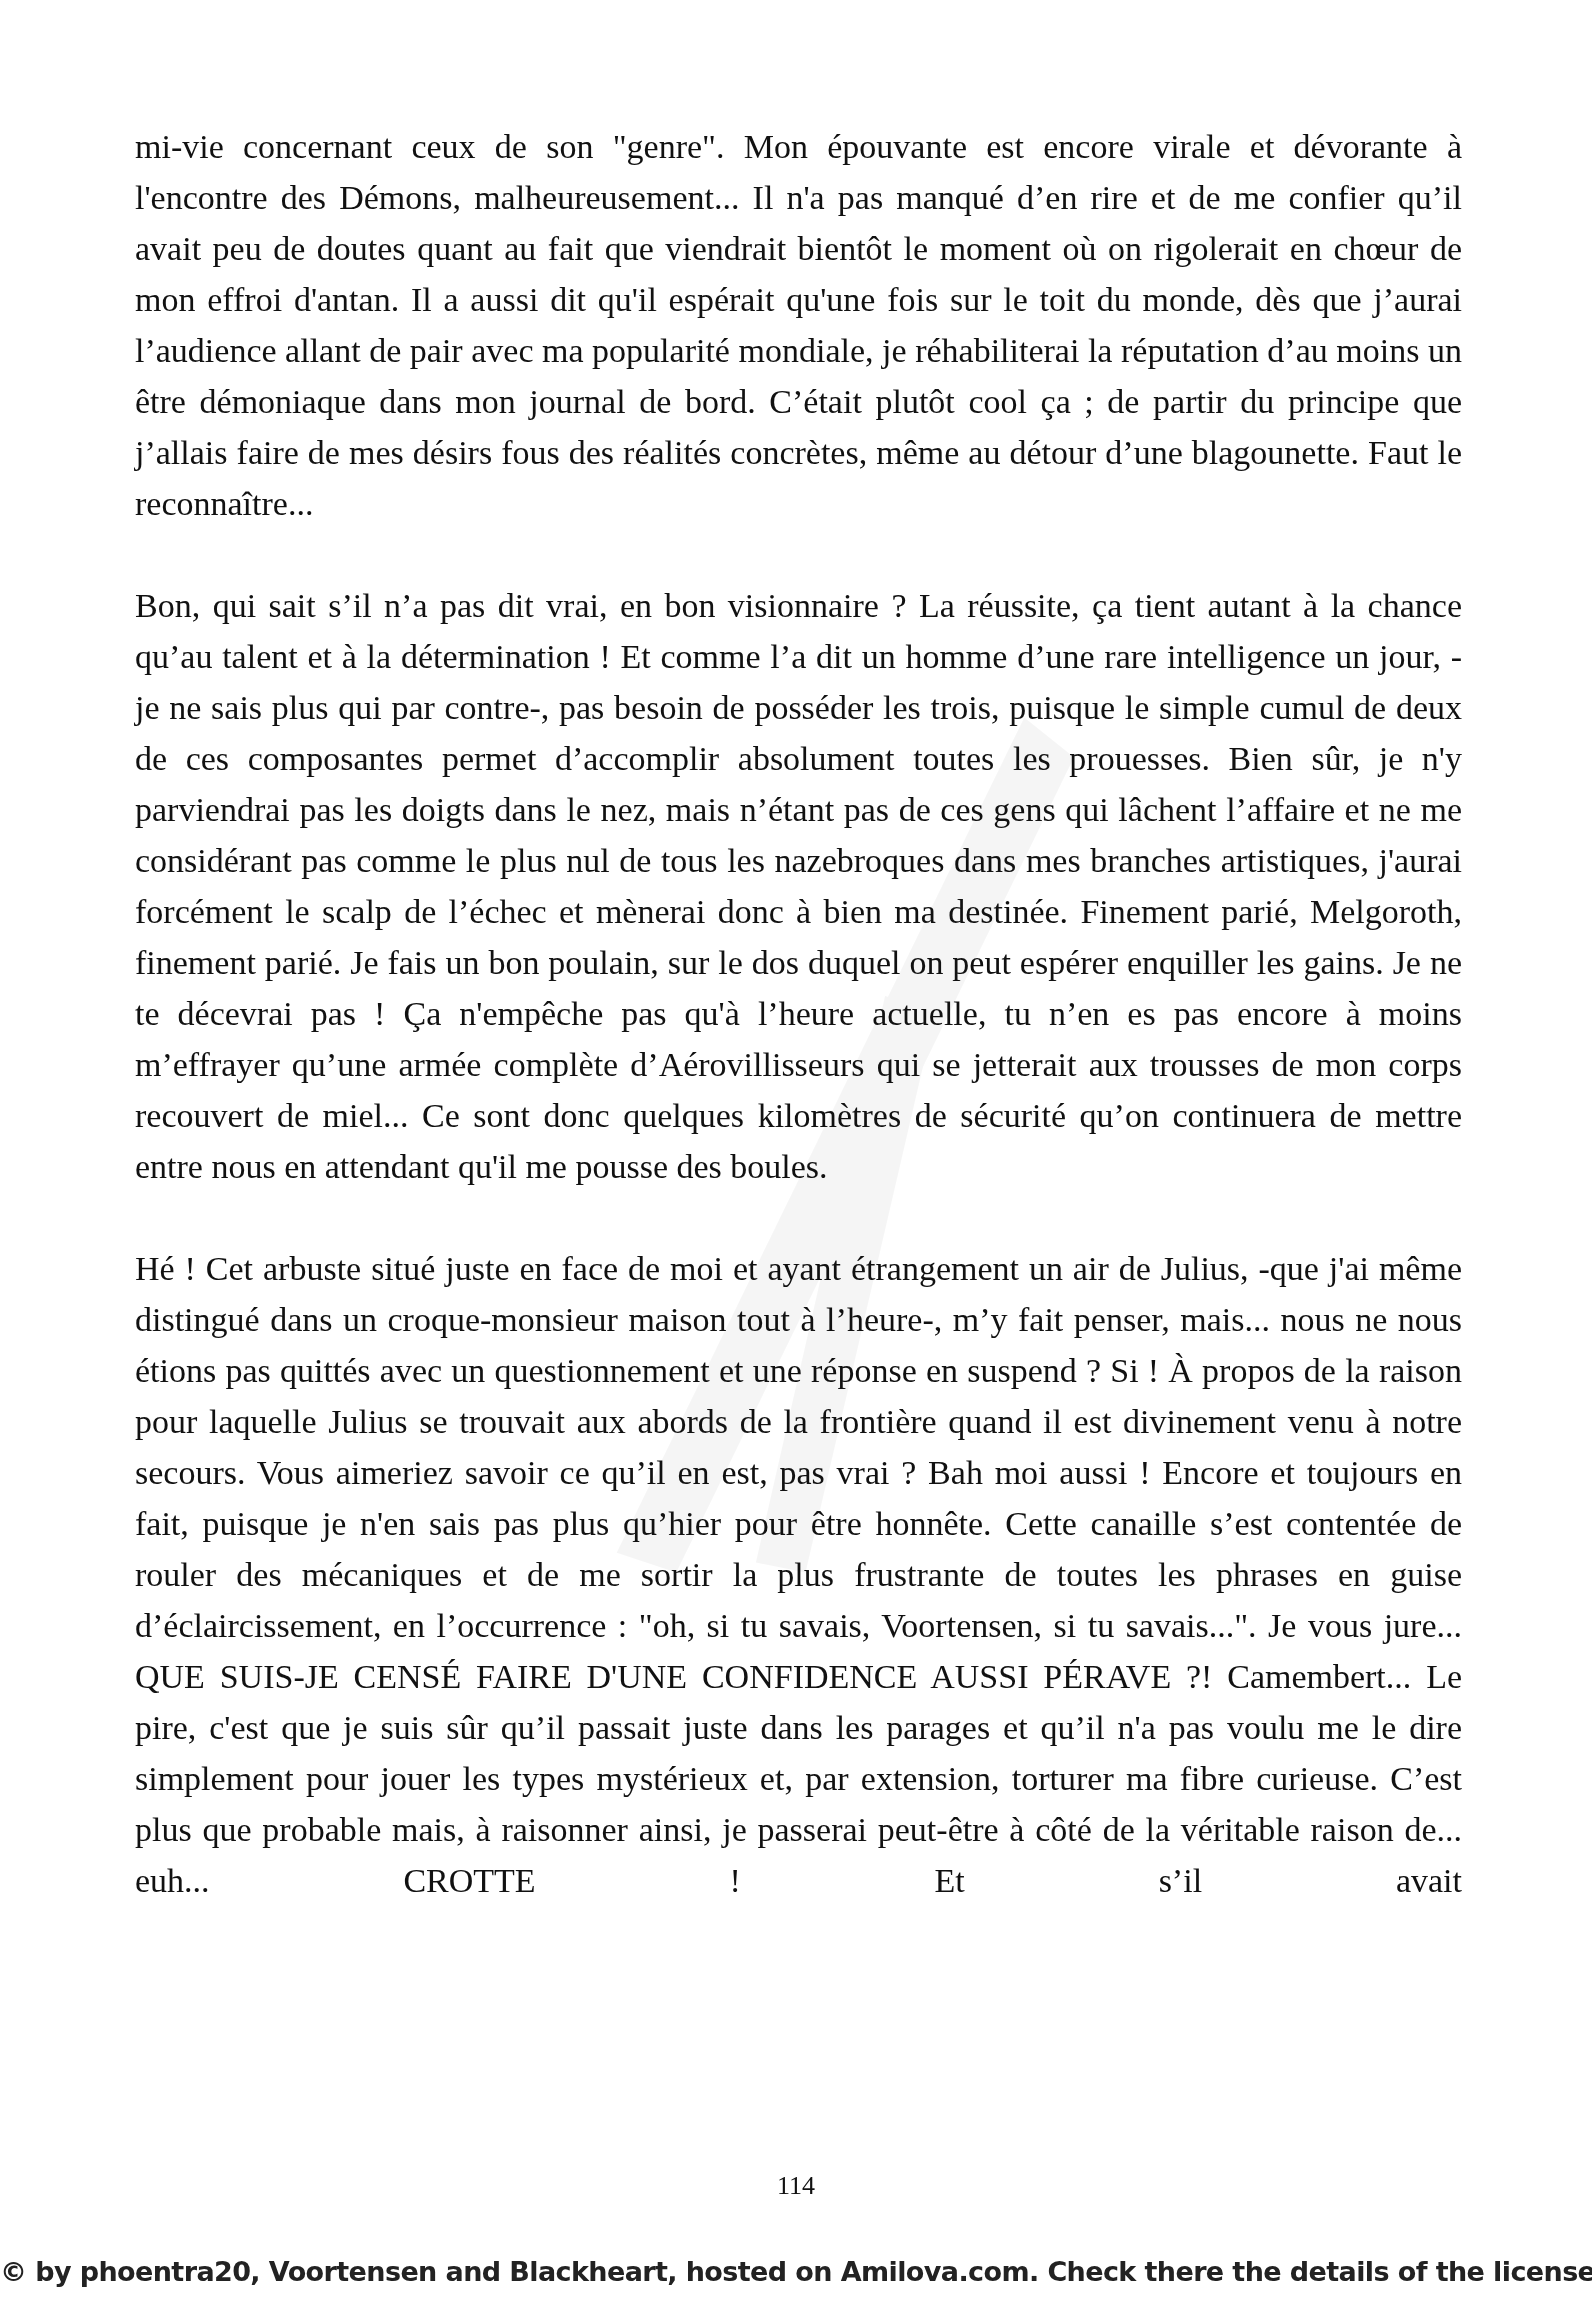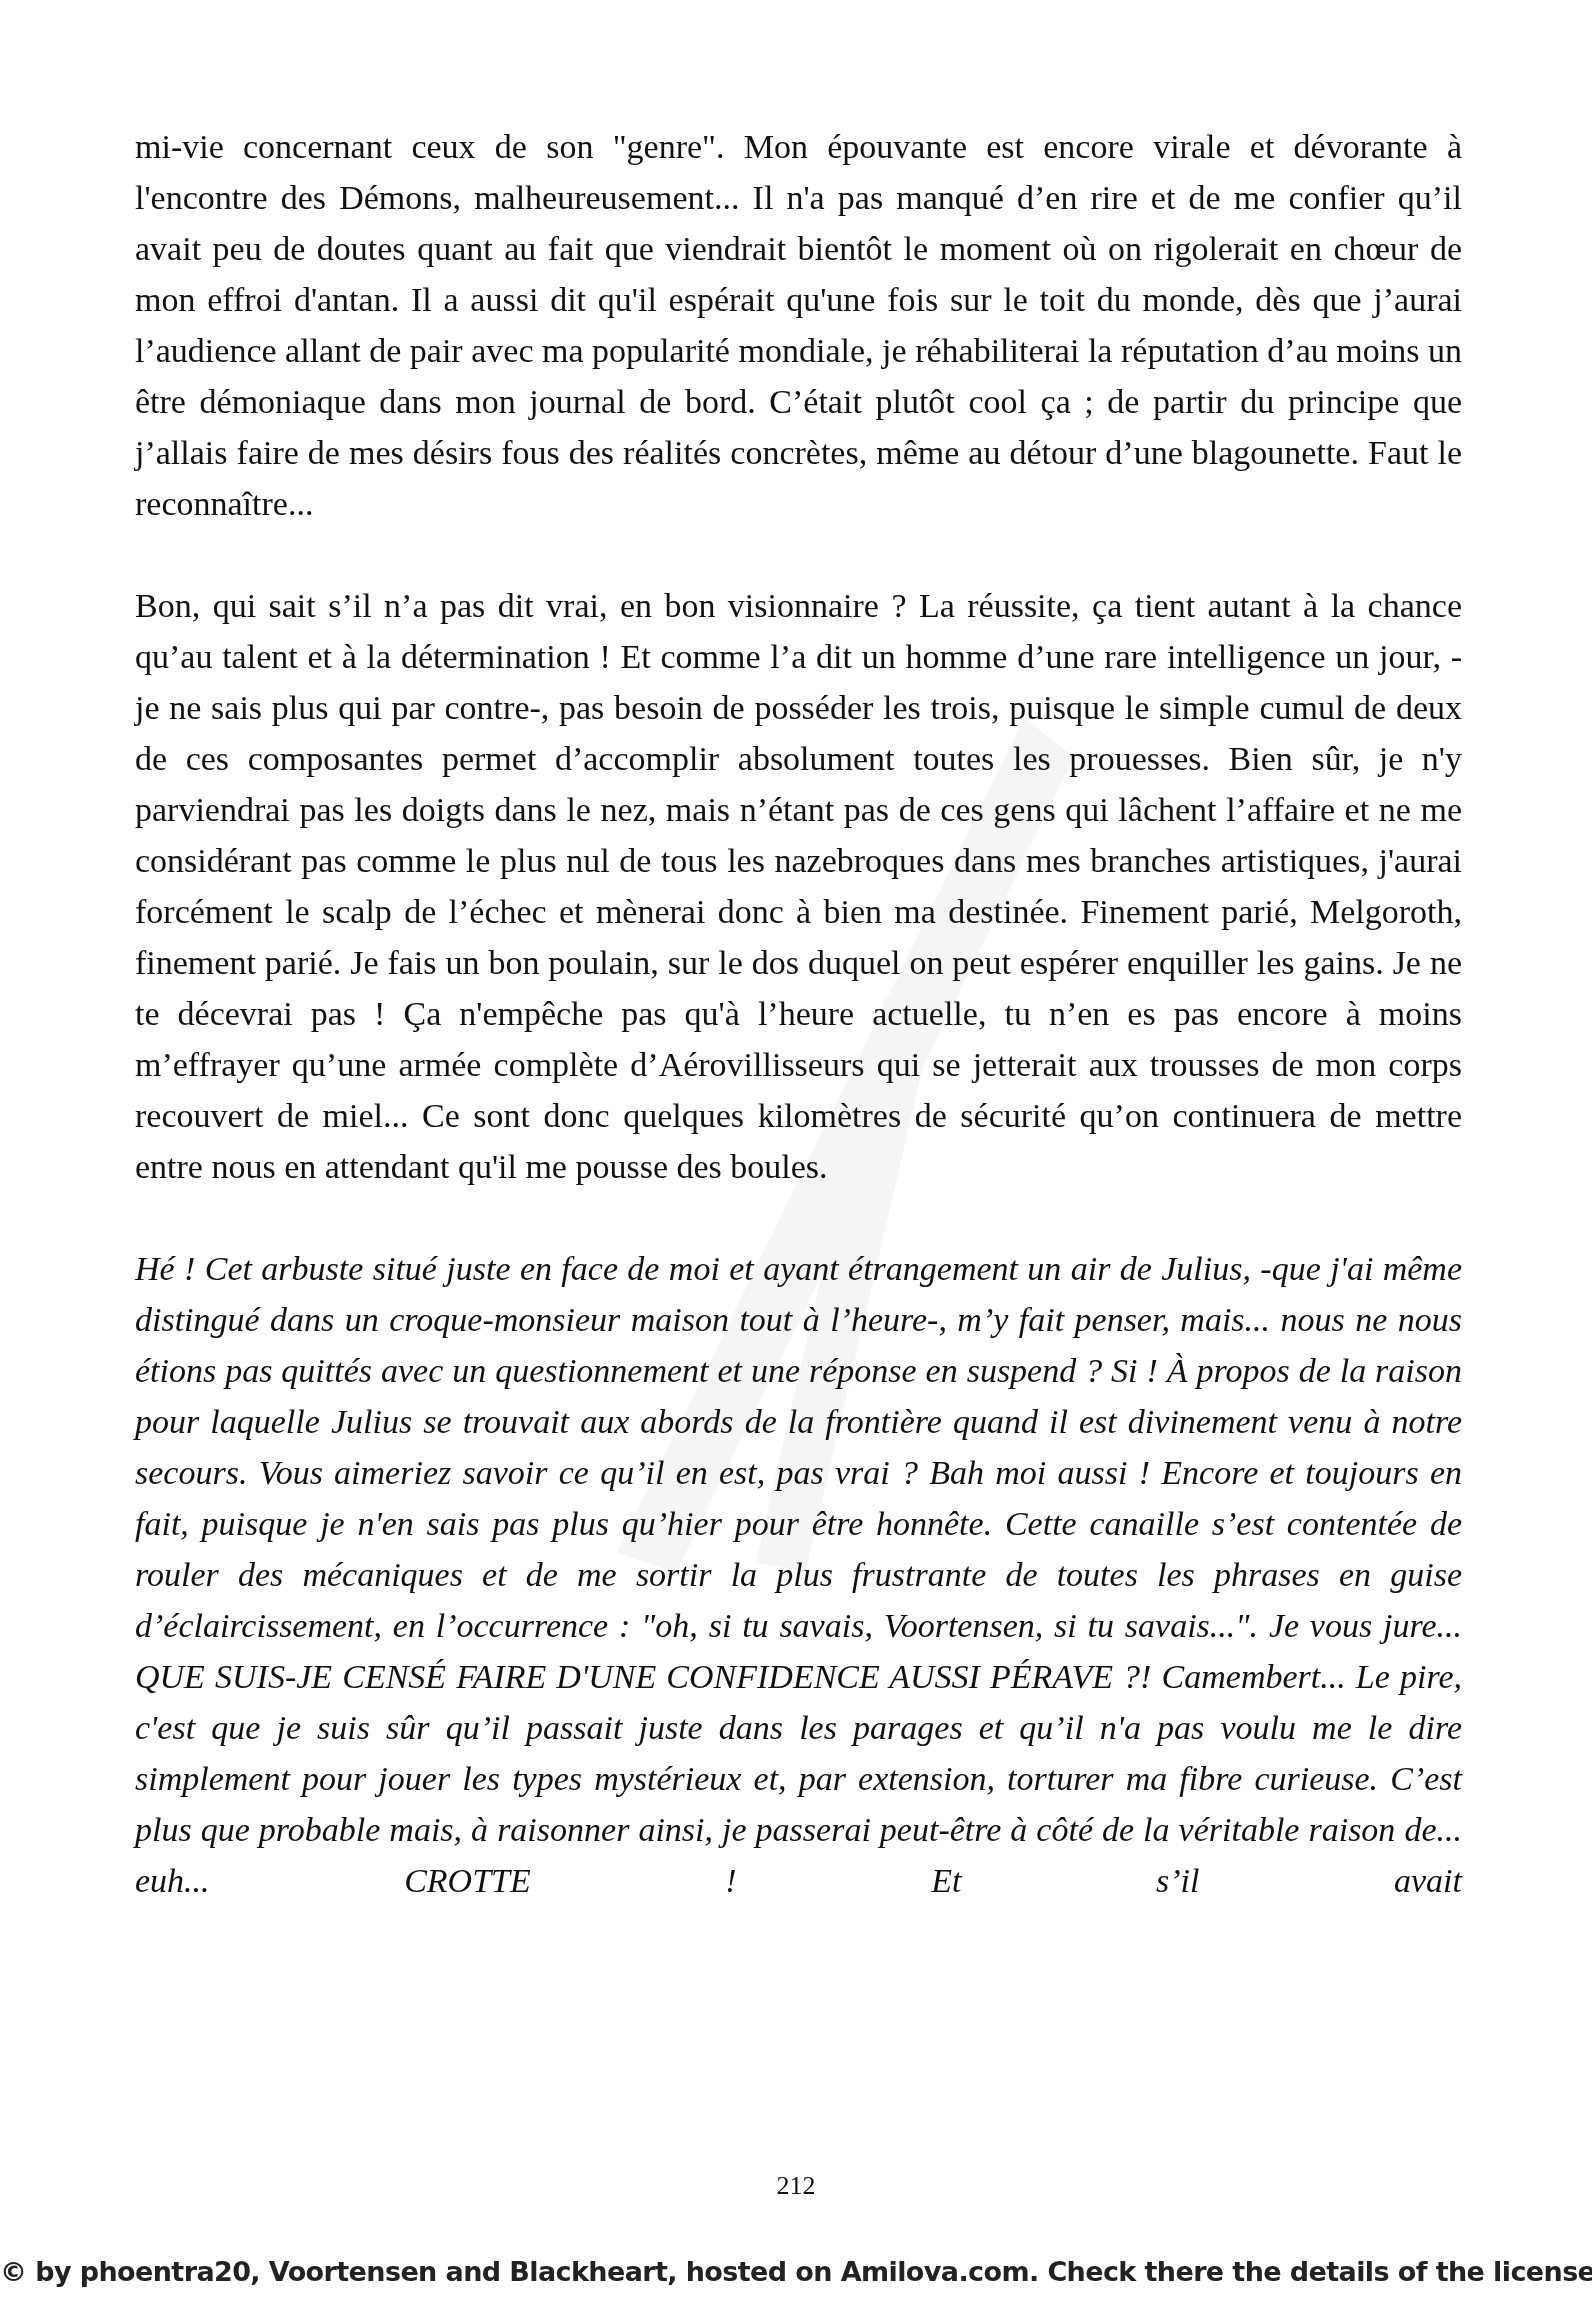--- a/index.html
+++ b/index.html
@@ -40,21 +40,20 @@
       text-align: justify;
       letter-spacing: 0px;
     }
     .paragraph {
       margin: 0 0 51px 0;
       text-align-last: left;
     }
     .paragraph:last-child {
       margin-bottom: 0;
       text-align-last: justify;
-      font-style: italic;
     }
     .page-number {
       position: absolute;
       left: 0;
       width: 1592px;
       top: 2171px;
       text-align: center;
       font-family: "Liberation Serif", "DejaVu Serif", serif;
       font-size: 26px;
       color: #111111;
@@ -82,17 +81,17 @@
     <path d="M470 20 L520 60 L120 880 L60 860 Z" fill="#000000"></path>
     <path d="M330 300 L380 320 L250 880 L200 870 Z" fill="#000000"></path>
   </svg>
 
   <div class="text-block">
     <p class="paragraph">mi-vie concernant ceux de son "genre". Mon épouvante est encore virale et dévorante à l'encontre des Démons, malheureusement... Il n'a pas manqué d’en rire et de me confier qu’il avait peu de doutes quant au fait que viendrait bientôt le moment où on rigolerait en chœur de mon effroi d'antan. Il a aussi dit qu'il espérait qu'une fois sur le toit du monde, dès que j’aurai l’audience allant de pair avec ma popularité mondiale, je réhabiliterai la réputation d’au moins un être démoniaque dans mon journal de bord. C’était plutôt cool ça ; de partir du principe que j’allais faire de mes désirs fous des réalités concrètes, même au détour d’une blagounette. Faut le reconnaître...</p>
     <p class="paragraph">Bon, qui sait s’il n’a pas dit vrai, en bon visionnaire ? La réussite, ça tient autant à la chance qu’au talent et à la détermination ! Et comme l’a dit un homme d’une rare intelligence un jour, -je ne sais plus qui par contre-, pas besoin de posséder les trois, puisque le simple cumul de deux de ces composantes permet d’accomplir absolument toutes les prouesses. Bien sûr, je n'y parviendrai pas les doigts dans le nez, mais n’étant pas de ces gens qui lâchent l’affaire et ne me considérant pas comme le plus nul de tous les nazebroques dans mes branches artistiques, j'aurai forcément le scalp de l’échec et mènerai donc à bien ma destinée. Finement parié, Melgoroth, finement parié. Je fais un bon poulain, sur le dos duquel on peut espérer enquiller les gains. Je ne te décevrai pas ! Ça n'empêche pas qu'à l’heure actuelle, tu n’en es pas encore à moins m’effrayer qu’une armée complète d’Aérovillisseurs qui se jetterait aux trousses de mon corps recouvert de miel... Ce sont donc quelques kilomètres de sécurité qu’on continuera de mettre entre nous en attendant qu'il me pousse des boules.</p>
     <p class="paragraph">Hé ! Cet arbuste situé juste en face de moi et ayant étrangement un air de Julius, -que j'ai même distingué dans un croque-monsieur maison tout à l’heure-, m’y fait penser, mais... nous ne nous étions pas quittés avec un questionnement et une réponse en suspend ? Si ! À propos de la raison pour laquelle Julius se trouvait aux abords de la frontière quand il est divinement venu à notre secours. Vous aimeriez savoir ce qu’il en est, pas vrai ? Bah moi aussi ! Encore et toujours en fait, puisque je n'en sais pas plus qu’hier pour être honnête. Cette canaille s’est contentée de rouler des mécaniques et de me sortir la plus frustrante de toutes les phrases en guise d’éclaircissement, en l’occurrence : "oh, si tu savais, Voortensen, si tu savais...". Je vous jure... QUE SUIS-JE CENSÉ FAIRE D'UNE CONFIDENCE AUSSI PÉRAVE ?! Camembert... Le pire, c'est que je suis sûr qu’il passait juste dans les parages et qu’il n'a pas voulu me le dire simplement pour jouer les types mystérieux et, par extension, torturer ma fibre curieuse. C’est plus que probable mais, à raisonner ainsi, je passerai peut-être à côté de la véritable raison de... euh... CROTTE ! Et s’il avait</p>
   </div>
 
-  <div class="page-number">212</div>
+  <div class="page-number">114</div>
 
   <div class="license-footer">© by phoentra20, Voortensen and Blackheart, hosted on Amilova.com. Check there the details of the license.</div>
 </div>
 
 
 </body></html>

